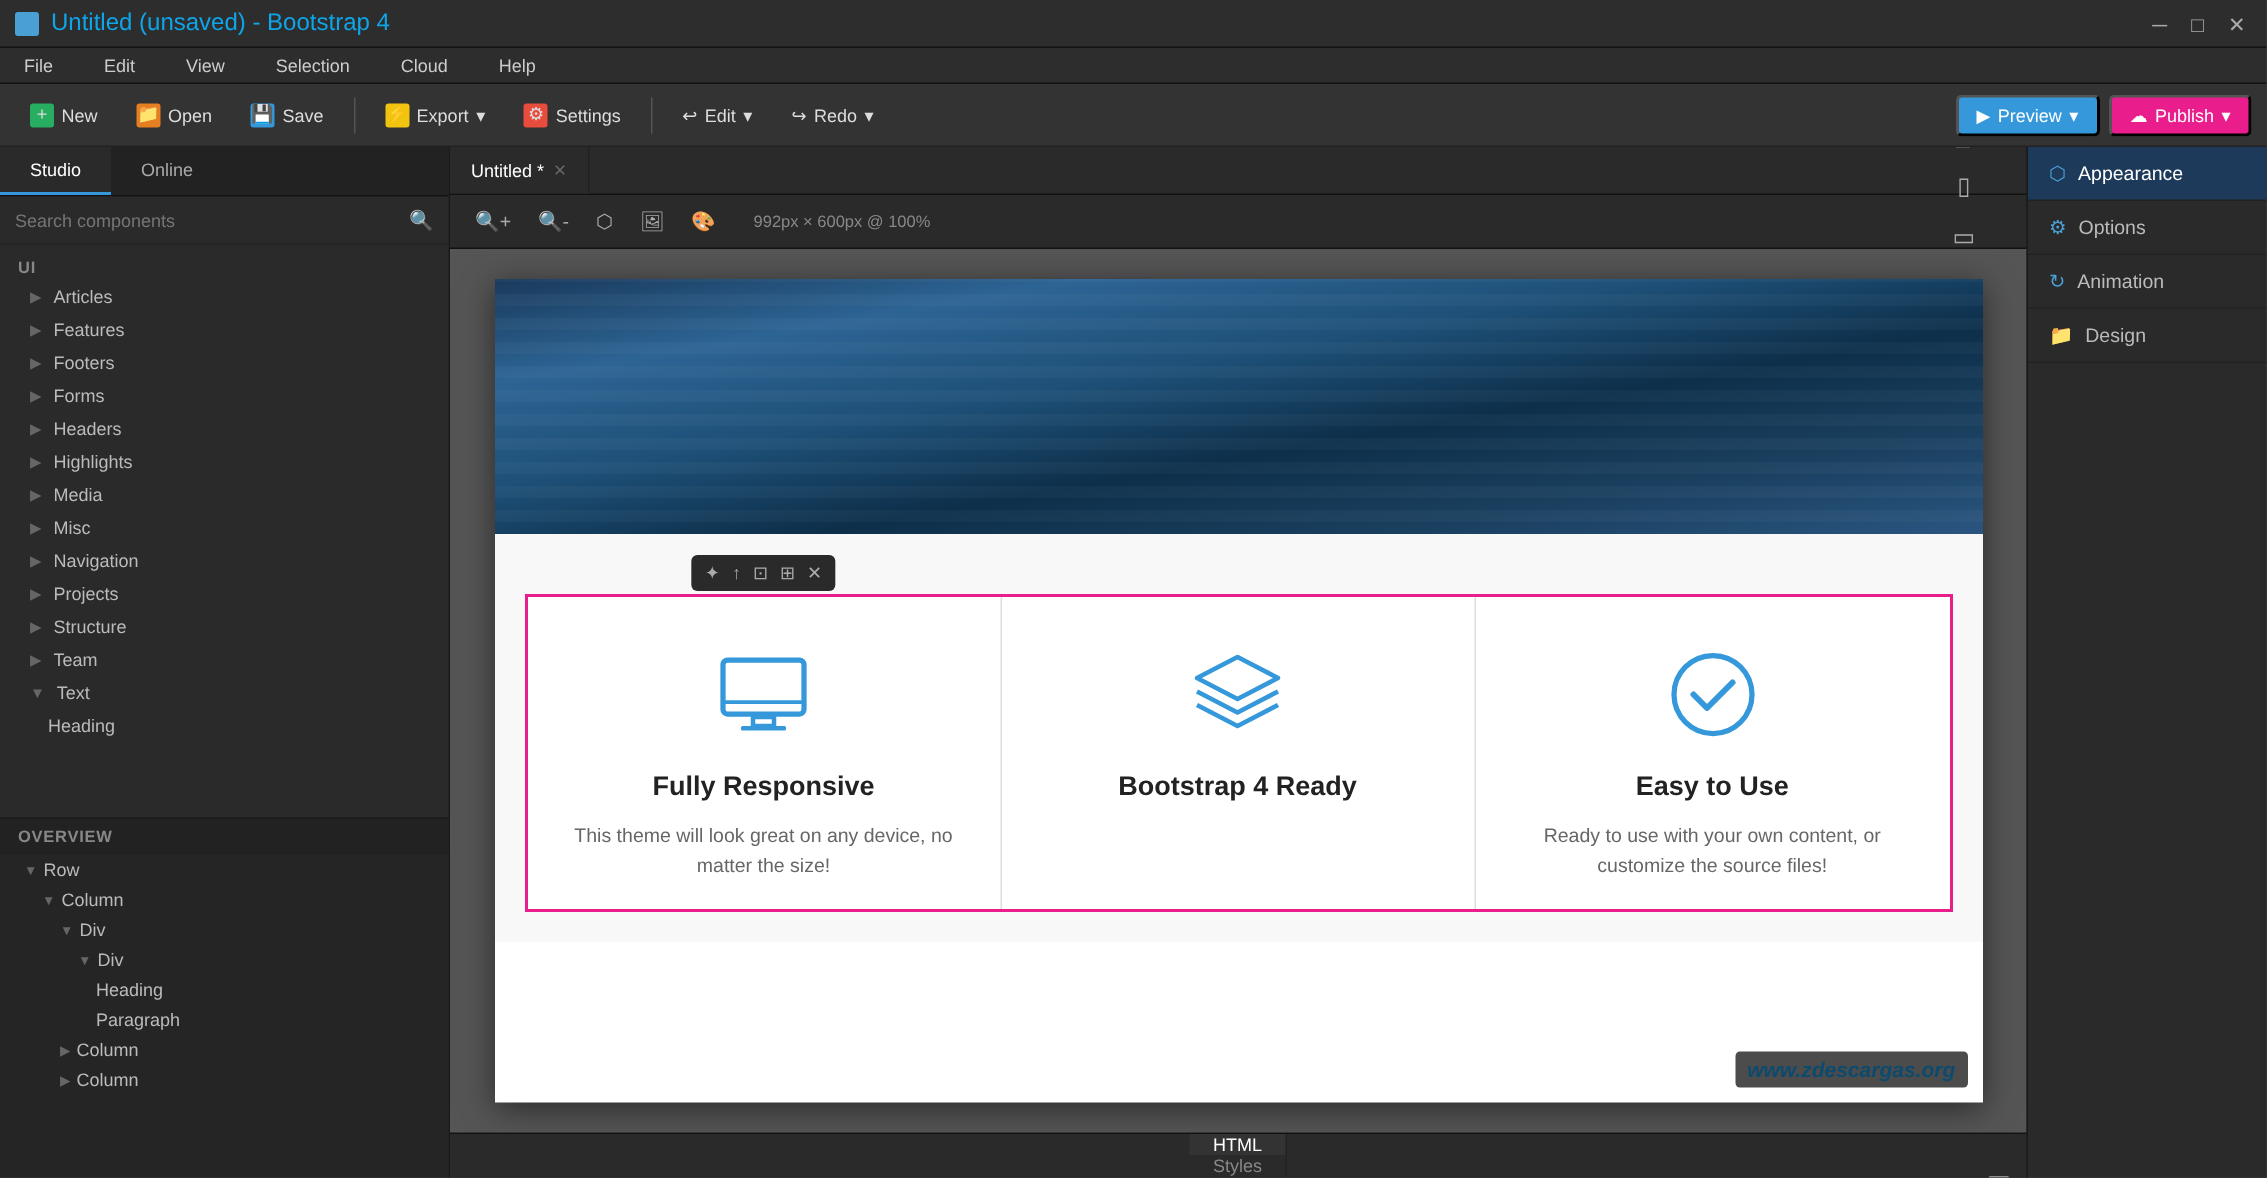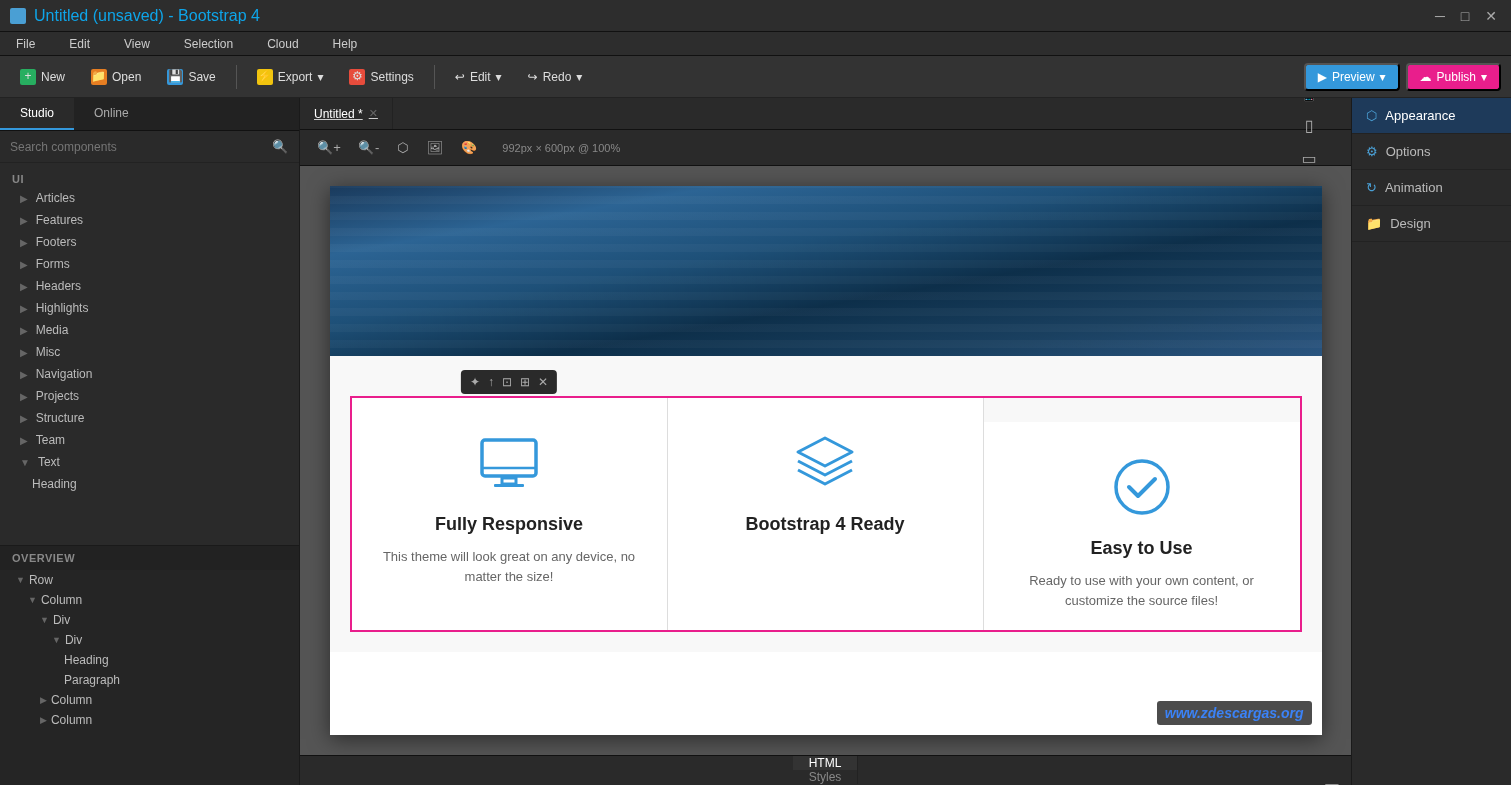--- a/index.html
+++ b/index.html
@@ -189,21 +189,20 @@
       flex-direction: column;
       background: #1e1e1e;
       overflow: hidden;
     }
     .canvas-tabs {
       display: flex;
       background: #2a2a2a;
       border-bottom: 1px solid #111;
       height: 32px;
       align-items: stretch;
-      text-decoration: underline;
     }
     .canvas-tab {
       display: flex;
       align-items: center;
       padding: 0 14px;
       cursor: pointer;
       font-size: 12px;
       color: #aaa;
       gap: 6px;
       background: #333;
@@ -394,21 +393,21 @@
     
     ::-webkit-scrollbar { width: 6px; }
     ::-webkit-scrollbar-track { background: #222; }
     ::-webkit-scrollbar-thumb { background: #444; border-radius: 3px; }
 
     .watermark {
       position: absolute;
       bottom: 10px;
       right: 10px;
       background: rgba(0,0,0,0.7);
-      color: #3b82f6;
+      color: #0c4a6e;
       font-size: 14px;
       font-weight: bold;
       font-style: italic;
       padding: 4px 8px;
       border-radius: 3px;
       z-index: 100;
     }
 
     
     .monitor-icon svg, .layers-icon svg, .check-icon svg { display: block; }
@@ -653,21 +652,21 @@
               <div class="feature-icon layers-icon">
                 <svg viewBox="0 0 70 70" xmlns="http://www.w3.org/2000/svg">
                   <polygon points="35,10 62,24 35,38 8,24" fill="none" stroke="#3498db" stroke-width="3" stroke-linejoin="round"></polygon>
                   <polyline points="8,33 35,47 62,33" fill="none" stroke="#3498db" stroke-width="3" stroke-linejoin="round"></polyline>
                   <polyline points="8,42 35,56 62,42" fill="none" stroke="#3498db" stroke-width="3" stroke-linejoin="round"></polyline>
                 </svg>
               </div>
               <div class="feature-title">Bootstrap 4 Ready</div>
             </div>
 
-            <div class="feature-card" style="border-right:none;margin-top:24px;">
+            <div class="feature-card" style="border-right:none;">
               <div class="feature-icon check-icon">
                 <svg viewBox="0 0 70 70" xmlns="http://www.w3.org/2000/svg">
                   <circle cx="35" cy="35" r="26" fill="none" stroke="#3498db" stroke-width="3.5"></circle>
                   <polyline points="22,35 31,44 48,27" fill="none" stroke="#3498db" stroke-width="4" stroke-linecap="round" stroke-linejoin="round"></polyline>
                 </svg>
               </div>
               <div class="feature-title">Easy to Use</div>
               <div class="feature-desc">Ready to use with your own content, or customize the source files!</div>
             </div>
           </div>

